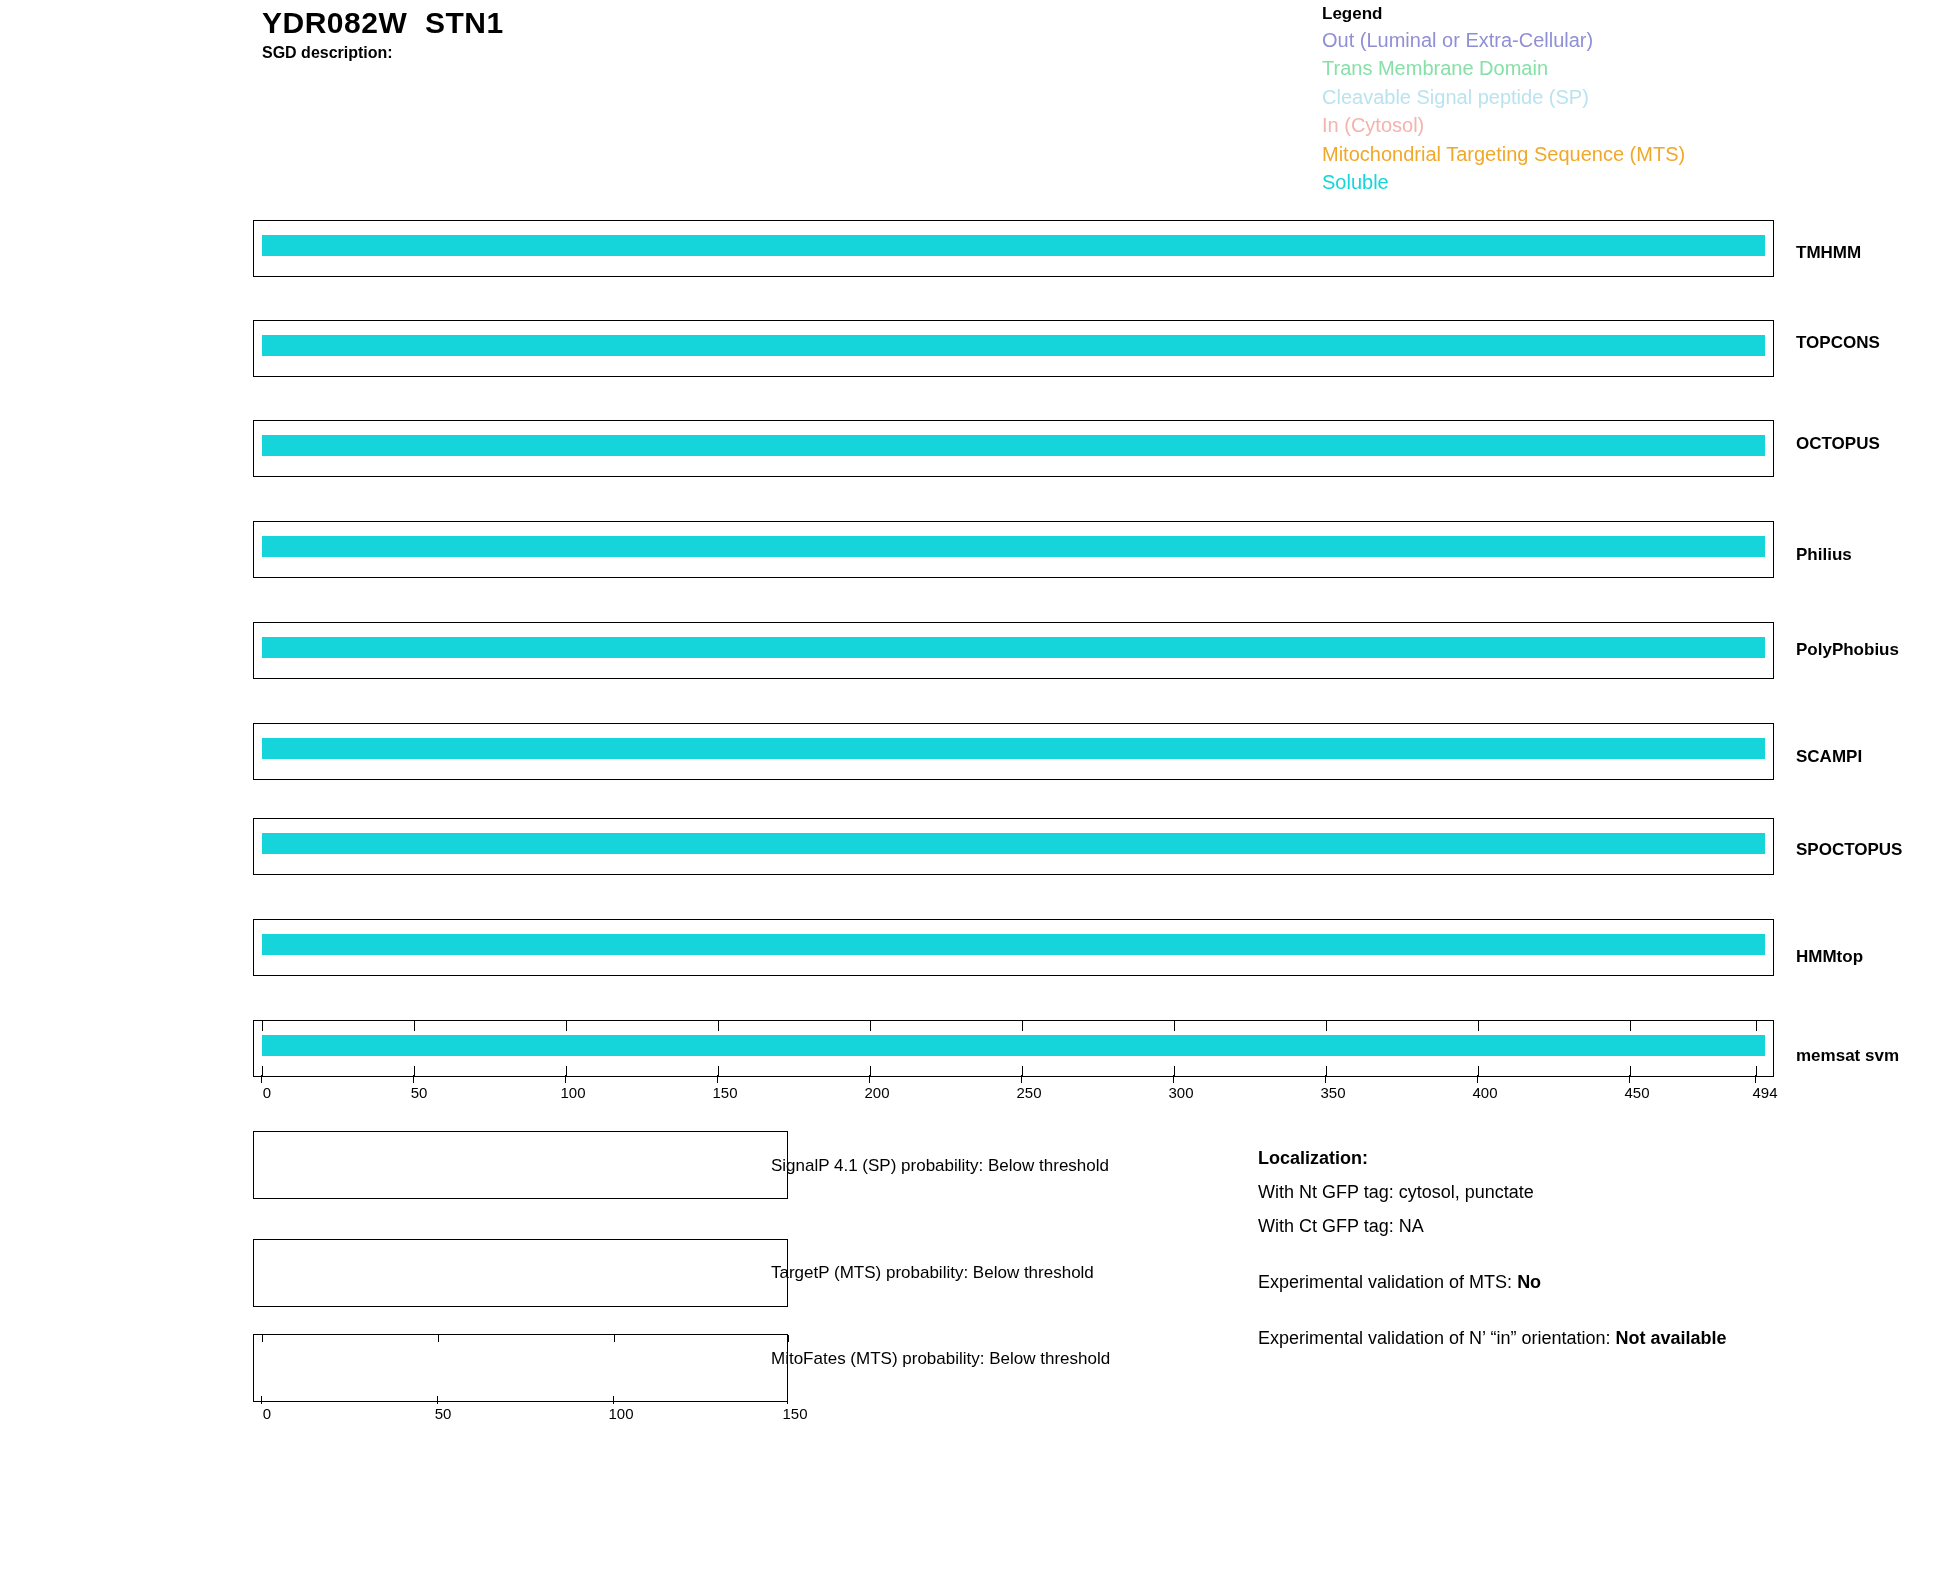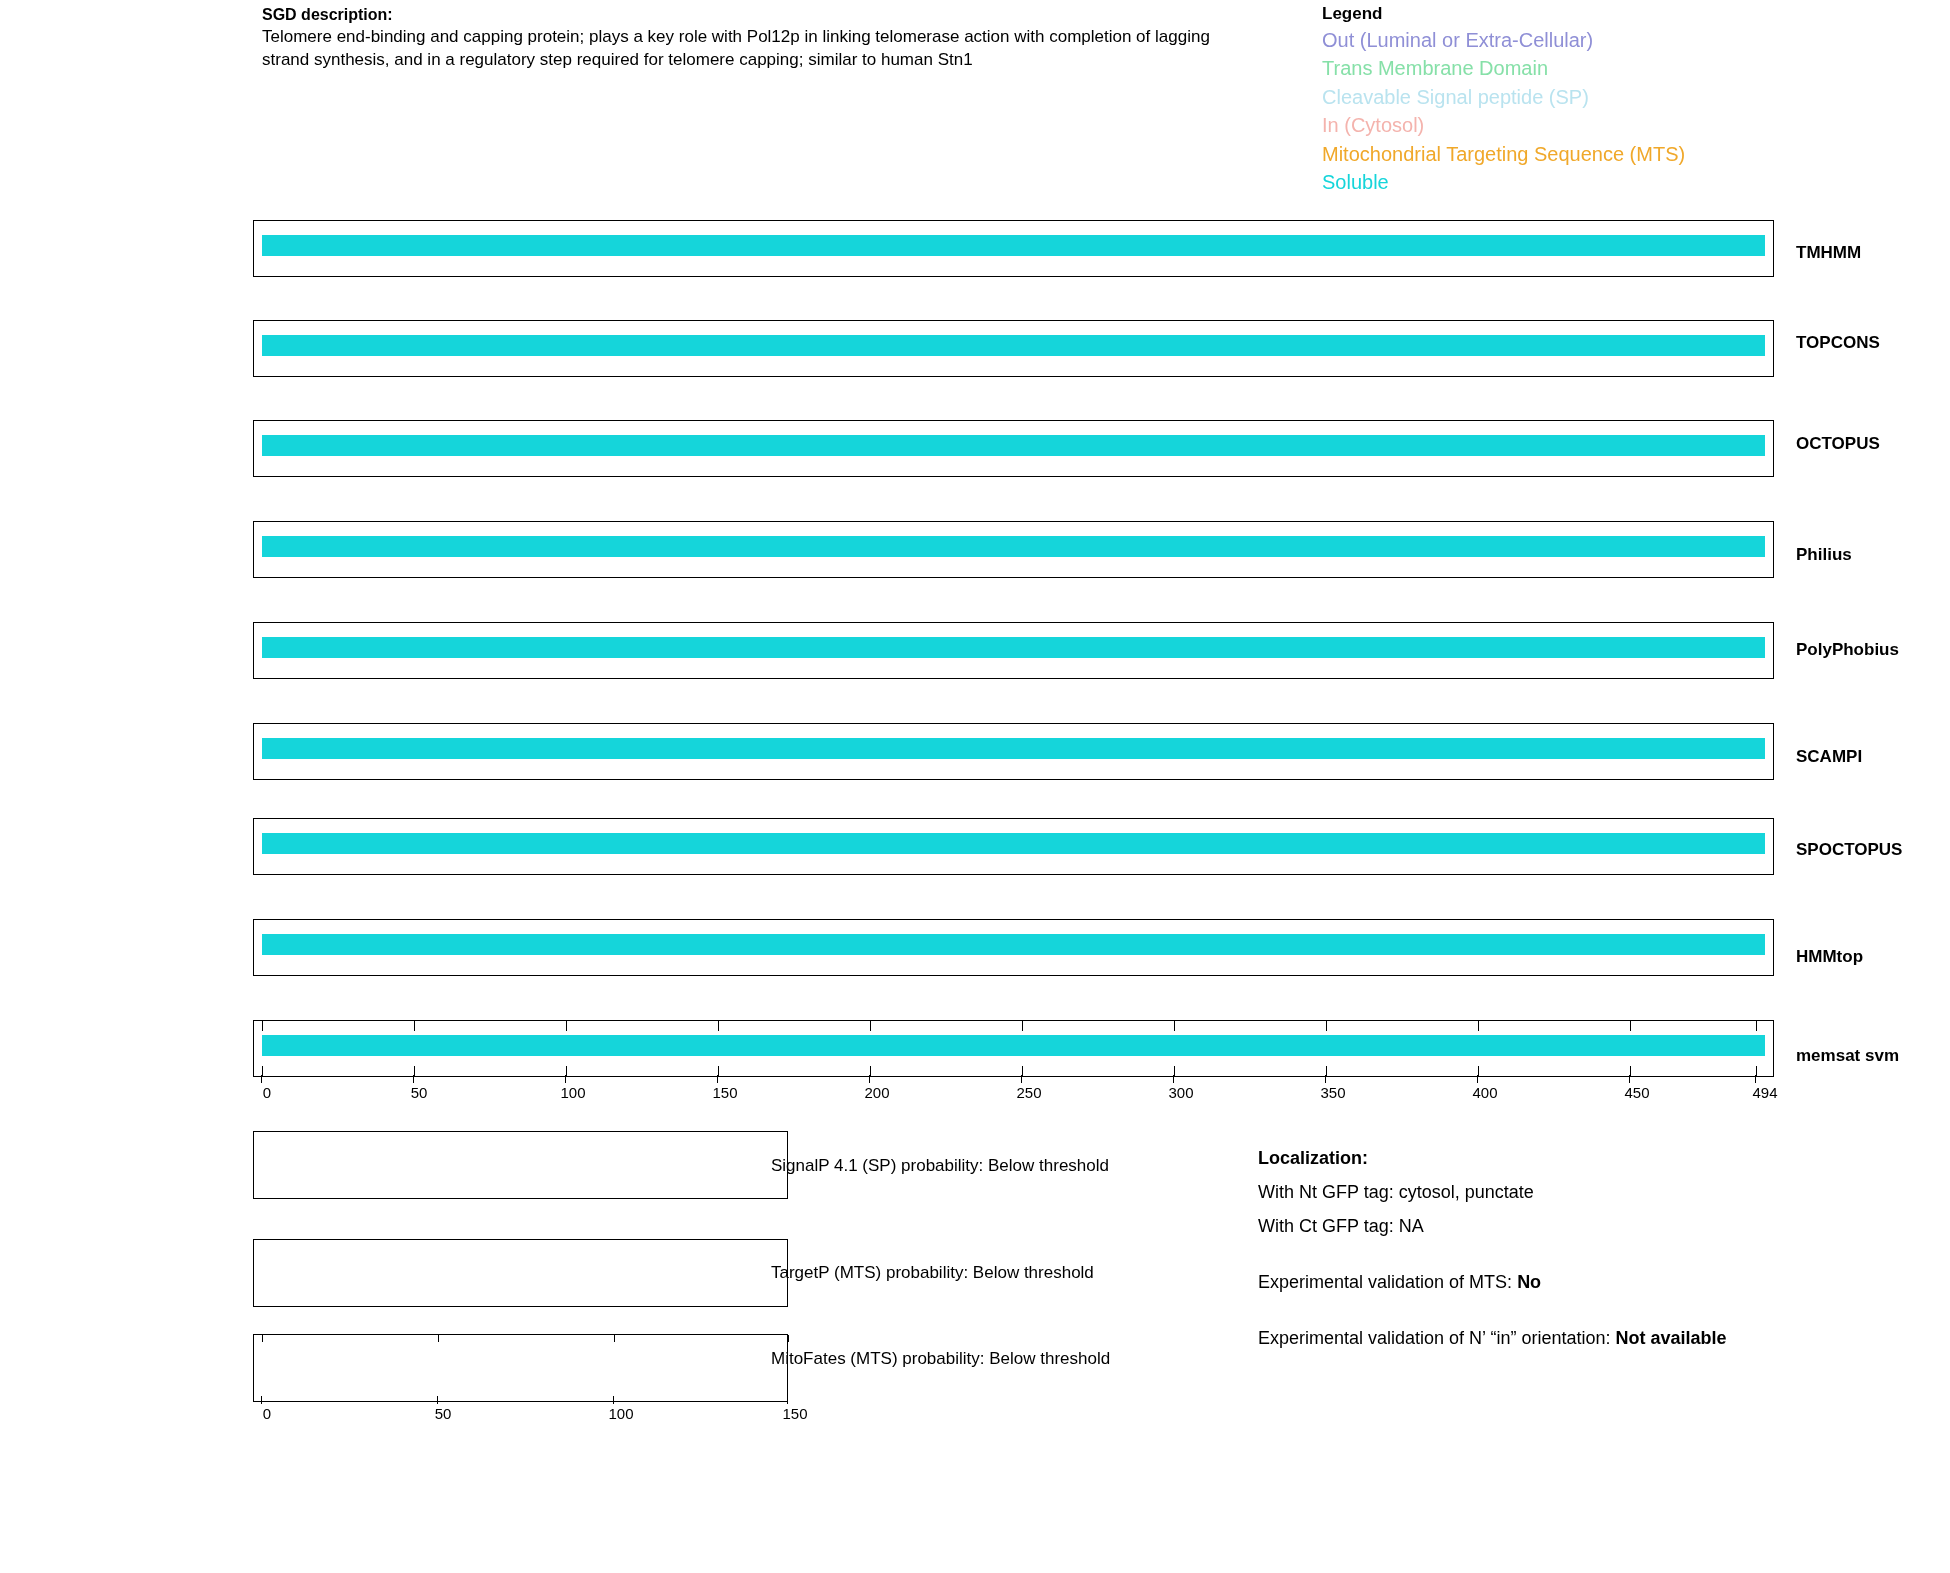--- a/index.html
+++ b/index.html
@@ -184,22 +184,22 @@
     height: 22px;
   }
   #localization .strong {
     font-weight: bold;
   }
 </style>
 </head>
 <body>
 
 <div id="header">
+  <h1 id="gene-title">YDR082W  STN1</h1>
   <div id="sgd-label">SGD description:</div>
-  <p id="sgd-desc">Telomere end-binding and capping protein; plays a key role with Pol12p in linking telomerase action with completion of lagging strand synthesis, and in a regulatory step required for telomere capping; similar to human Stn1</p>
 </div>
 
 <div id="legend">
   <div id="legend-title">Legend</div>
   <div class="legend-entry" style="color:#8f8fd6">Out (Luminal or Extra-Cellular)</div>
   <div class="legend-entry" style="color:#86e0a8">Trans Membrane Domain</div>
   <div class="legend-entry" style="color:#b9e3ef">Cleavable Signal peptide (SP)</div>
   <div class="legend-entry" style="color:#f4b3ad">In (Cytosol)</div>
   <div class="legend-entry" style="color:#f0a82a">Mitochondrial Targeting Sequence (MTS)</div>
   <div class="legend-entry" style="color:#15d5da">Soluble</div>

